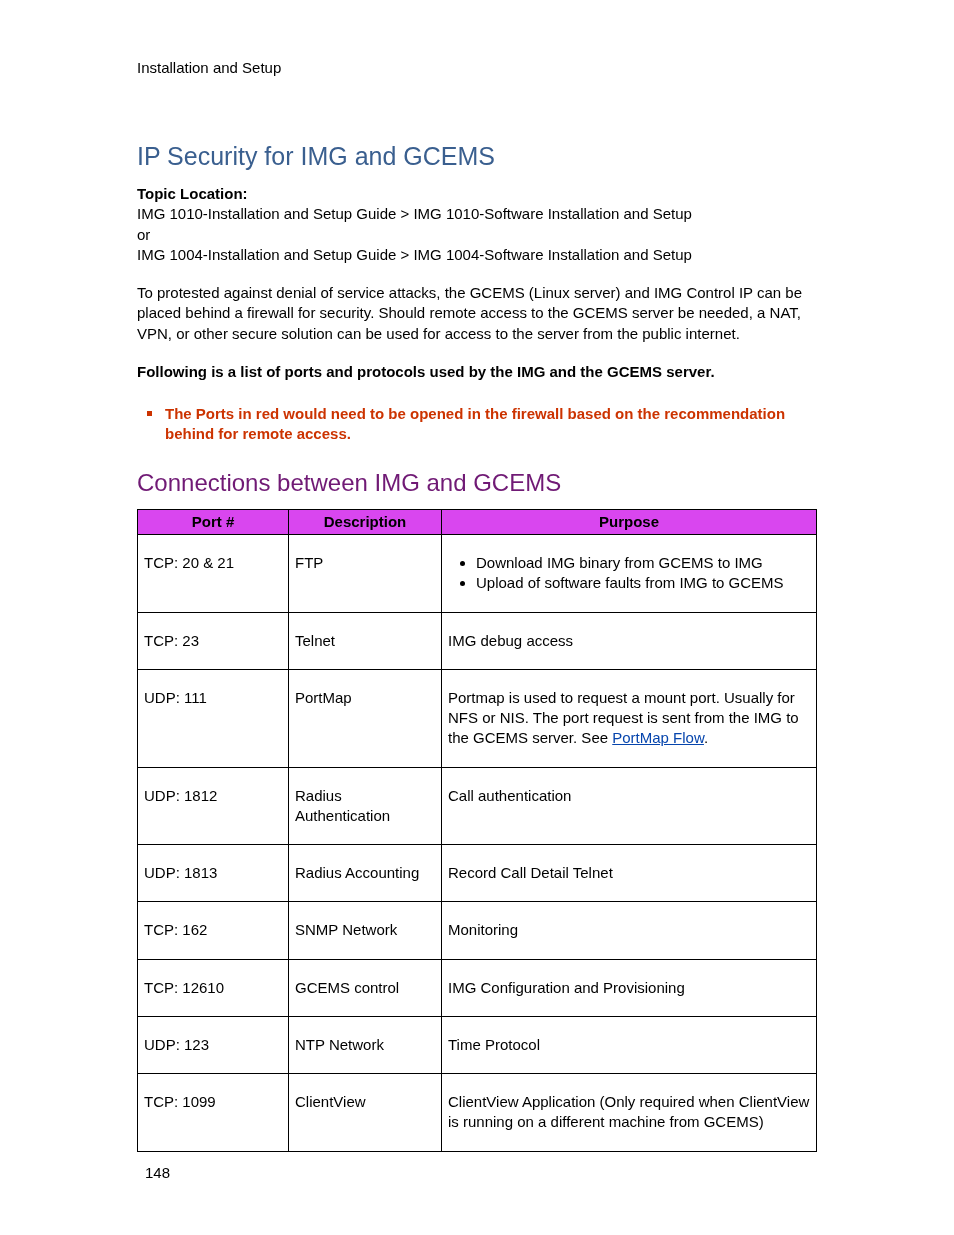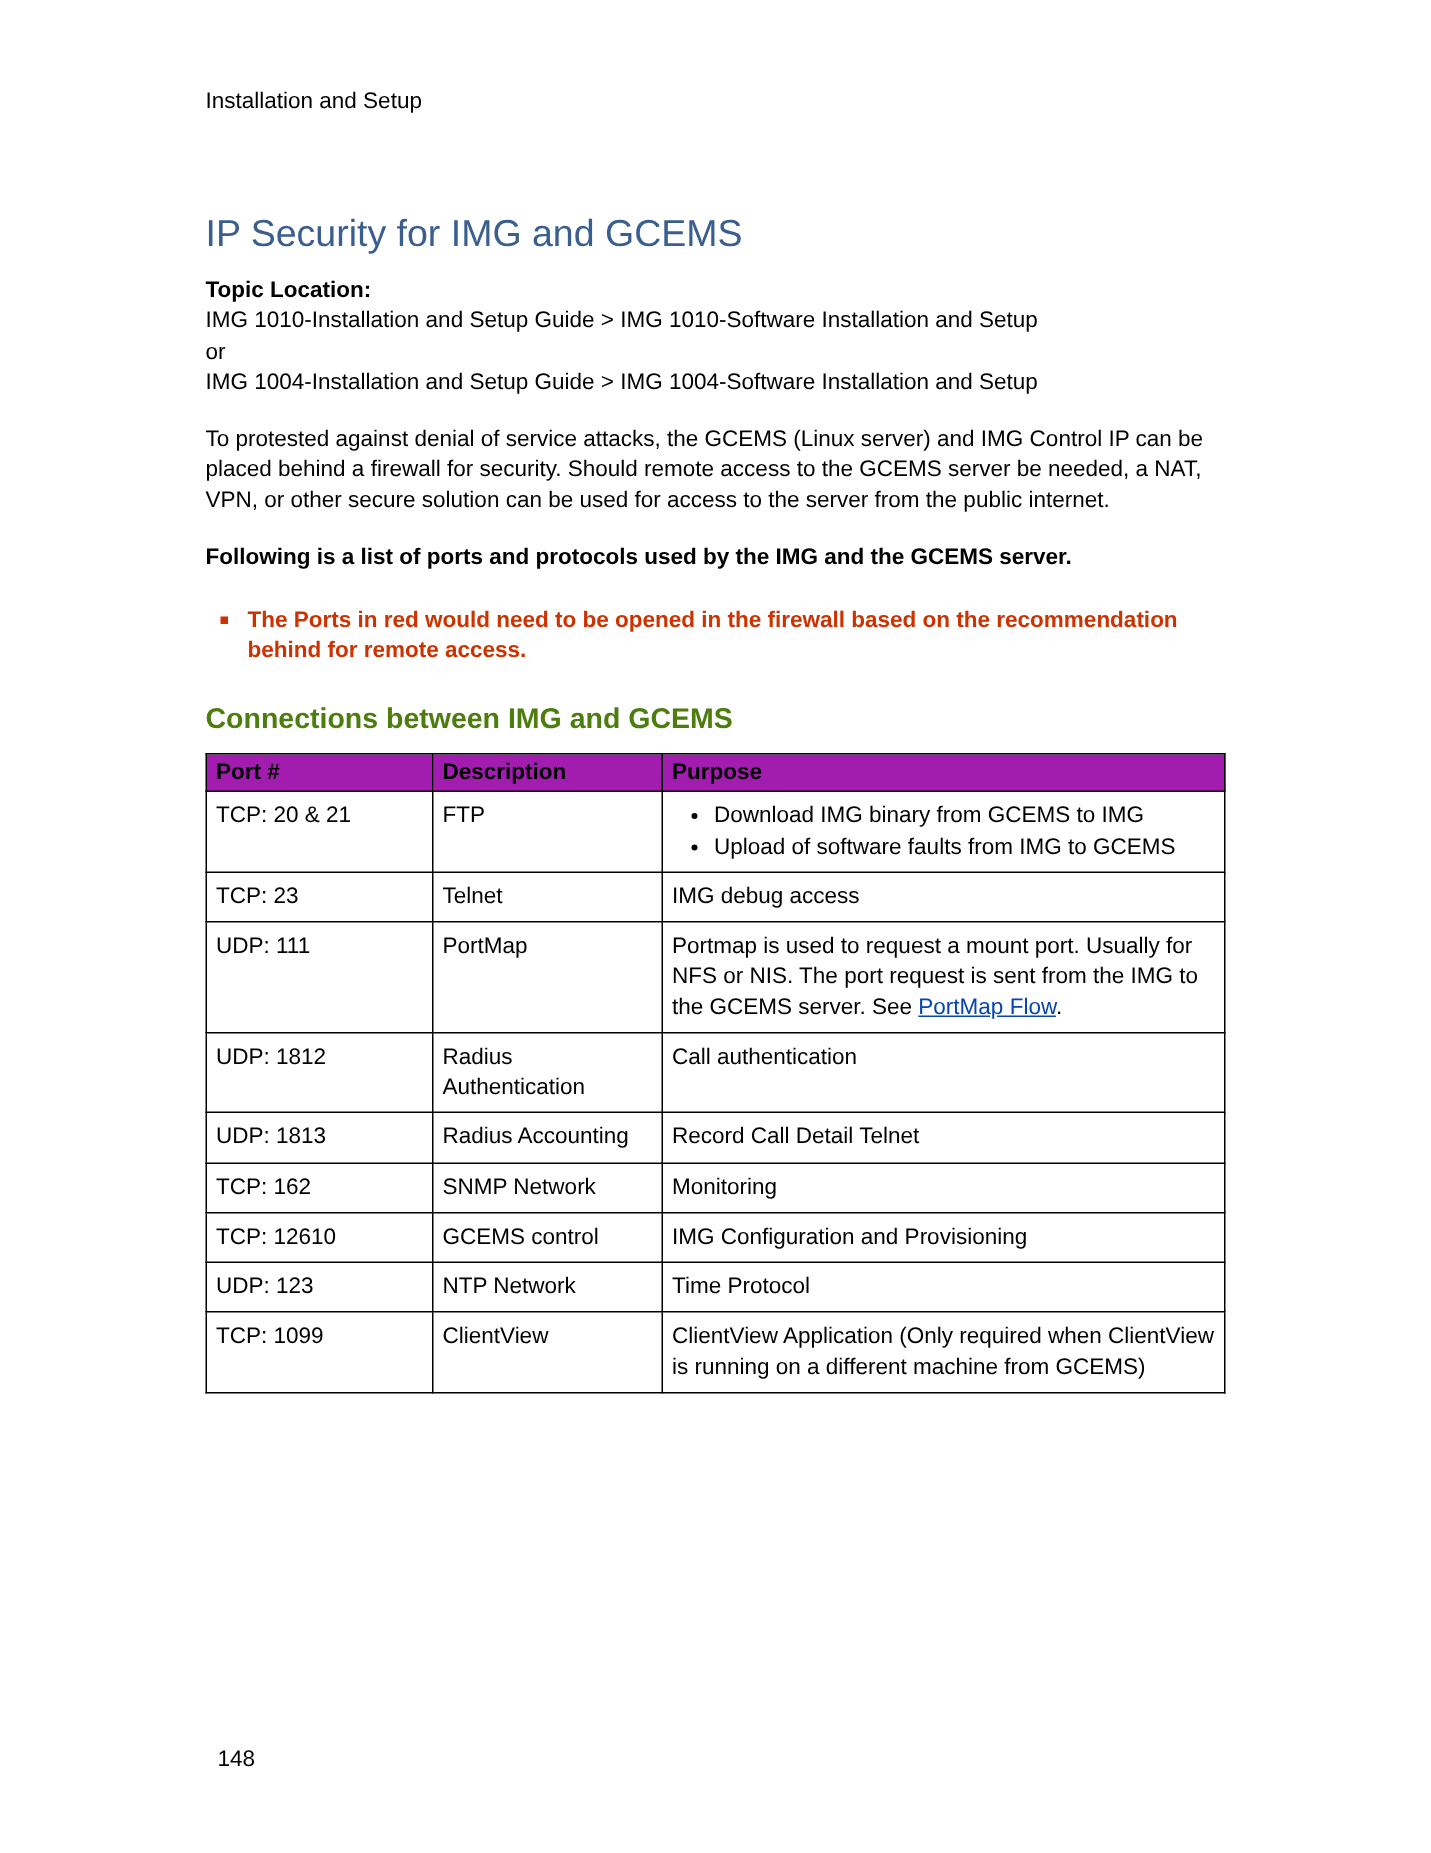--- a/index.html
+++ b/index.html
@@ -58,40 +58,40 @@
   ul.bullet-red > li::before {
     content: "";
     position: absolute;
     left: 10px;
     top: 7px;
     width: 5px;
     height: 5px;
     background: #cc3300;
   }
   h2.section {
-    color: #4d7c0f;
-    font-size: 19px;
-    font-weight: 700;
+    color: #701a75;
+    font-size: 24px;
+    font-weight: 400;
     margin: 0 0 10px 0;
   }
   table.ports {
     border-collapse: collapse;
     width: 100%;
     font-size: 15px;
   }
   table.ports th {
-    background: #a21caf;
-    font-weight: 700;
-    text-align: left;
+    background: #d946ef;
+    font-weight: 700;
+    text-align: center;
     border: 1px solid #000;
     padding: 2px 6px;
   }
   table.ports td {
     border: 1px solid #000;
-    padding: 6px 6px;
+    padding: 18px 6px;
     vertical-align: top;
   }
   table.ports td ul {
     margin: 0;
     padding-left: 28px;
   }
   table.ports td ul li {
     margin: 0;
     padding: 0;
   }

